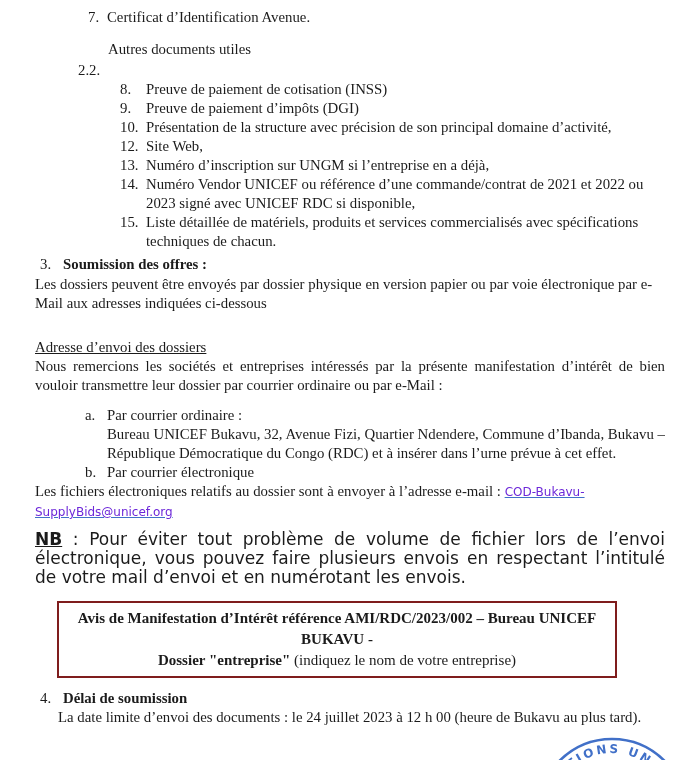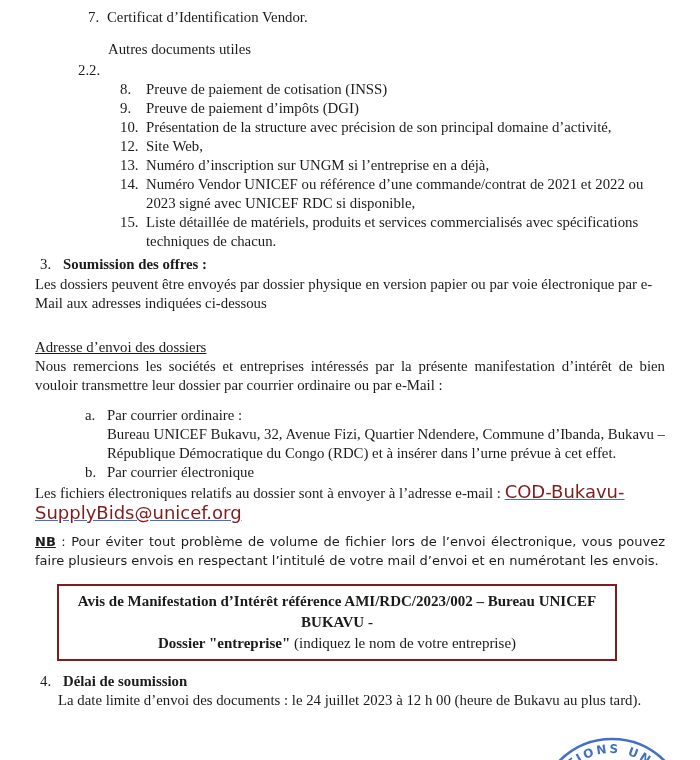--- a/index.html
+++ b/index.html
@@ -42,31 +42,31 @@
   .para-adresse { text-align: justify; }
 
   .alist { margin-top: 11px; }
   .alist .li { display: flex; padding-left: 50px; }
   .alist .num { width: 22px; }
   .a-detail { padding-left: 72px; text-align: justify; }
 
   .efile { }
   .email {
     font-family: "DejaVu Sans", sans-serif;
-    font-size: 18px;
-    color: #7f1d1d;
+    font-size: 12px;
+    color: #6d28d9;
     text-decoration: underline;
     text-decoration-color: #4170c8;
     cursor: pointer;
   }
 
   .nb { margin-top: 8px; }
   .nb-sans {
     font-family: "DejaVu Sans", sans-serif;
-    font-size: 13px;
+    font-size: 17px;
     text-align: justify;
     line-height: 19px;
   }
   .nb-label { font-weight: bold; text-decoration: underline; }
   .nb-serif { text-align: justify; }
 
   .notice-box {
     margin: 14px 0 0 22px;
     width: 534px;
     border: 2px solid #7f1d1d;
@@ -97,21 +97,21 @@
     fill: #4170c8;
   }
 </style>
 </head>
 <body>
 
 <div class="content">
 
   <div class="item7 flexrow">
     <span class="num">7.</span>
-    <span class="txt">Certificat d’Identification Vendor.</span>
+    <span class="txt">Certificat d’Identification Avenue.</span>
   </div>
 
   <div class="sec22 flexrow">
     <span class="num">2.2.</span>
     <span class="title">Autres documents utiles</span>
   </div>
 
   <div class="doclist">
     <div class="li">
       <span class="num">8.</span>

